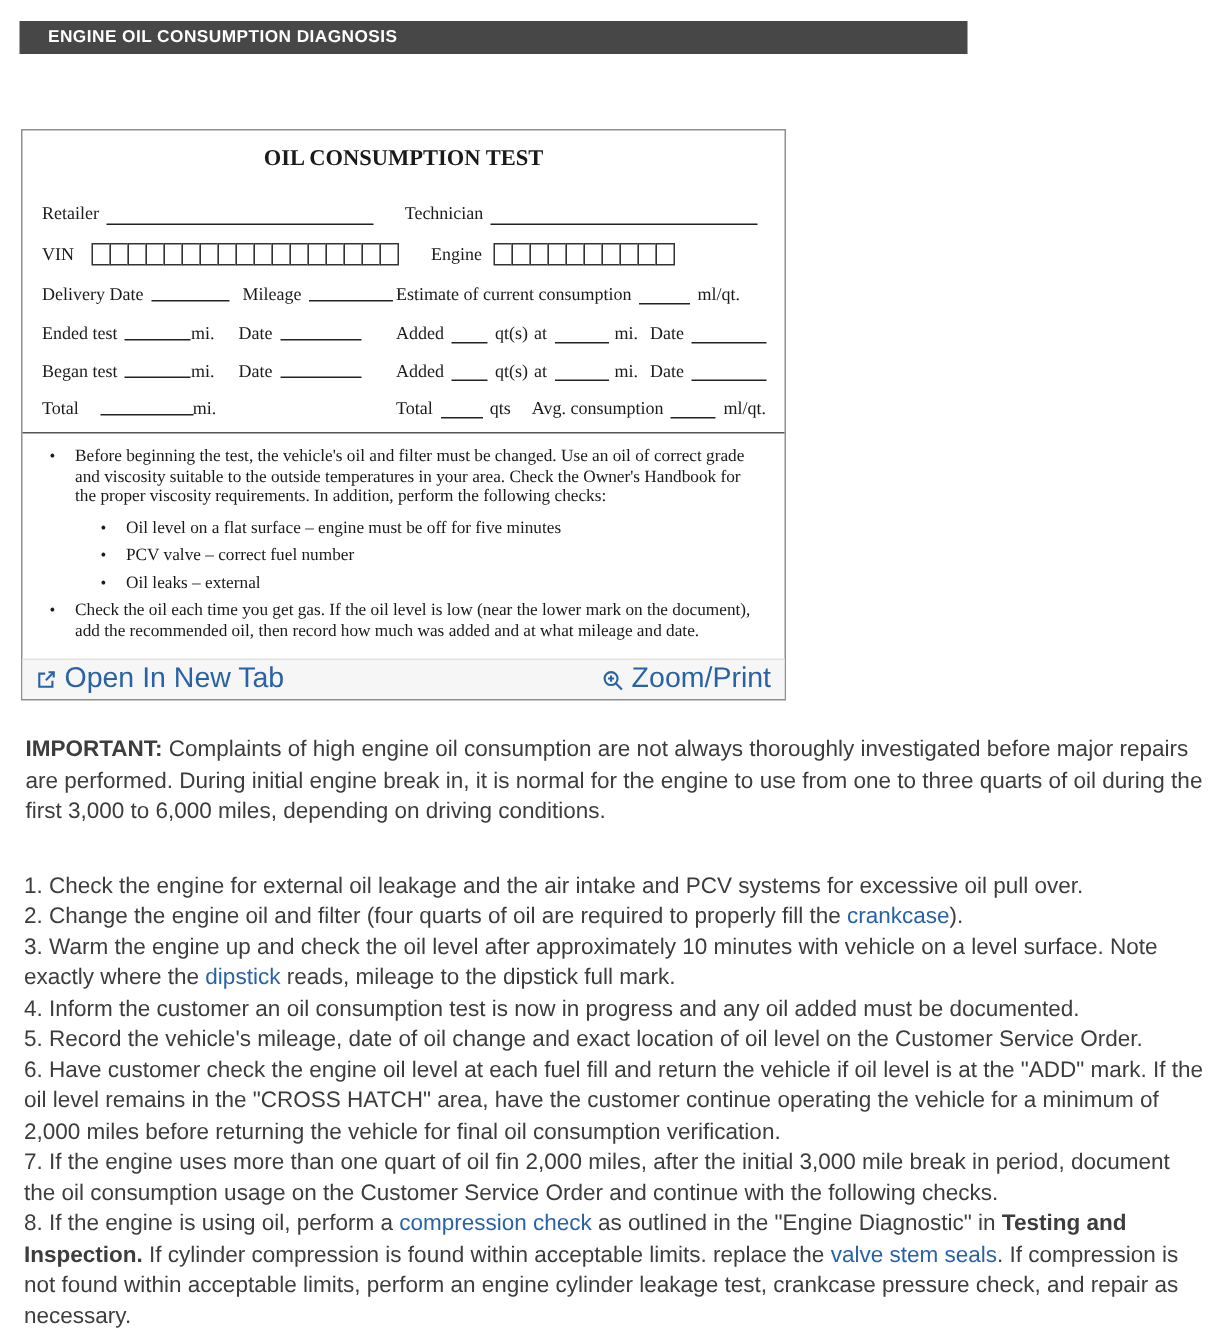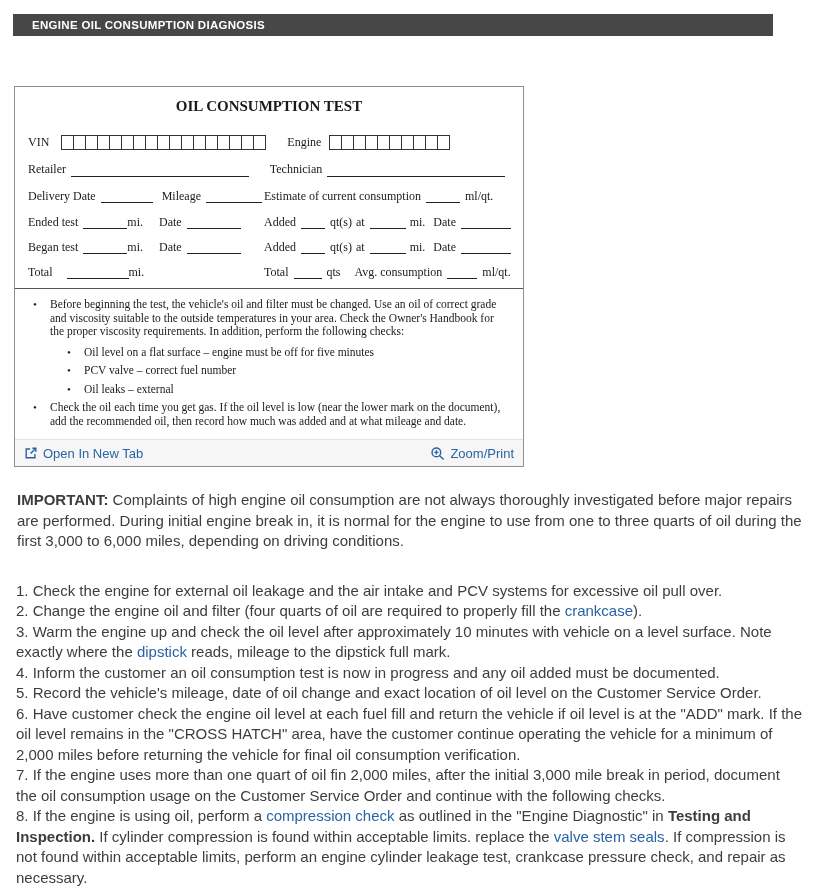--- a/index.html
+++ b/index.html
@@ -5,21 +5,21 @@
   html, body { margin: 0; padding: 0; }
   body {
     width: 817px; height: 886px; position: relative; overflow: hidden;
     background: #ffffff;
     font-family: "Liberation Sans", sans-serif;
     color: var(--text, #3d3d3d);
   }
 
   
   .header-bar {
-    position: absolute; left: 13px; top: 14px; width: 760px; height: 22px;
+    position: absolute; left: 13px; top: 14px; width: 632px; height: 22px;
     background: var(--header-bg, #474747);
     color: #ffffff; box-sizing: border-box;
     font-size: 11.5px; font-weight: bold; letter-spacing: .3px;
     line-height: 22px; padding-left: 19px;
   }
 
   
   .form-card {
     position: absolute; left: 14px; top: 86px; width: 510px;
     border: 1px solid #8f8f8f; background: #fff; box-sizing: border-box;
@@ -42,40 +42,40 @@
     height: 11px; margin: 0 5px; flex: none;
   }
   .blank.tight { margin-right: 0; }
   .blank.grow { flex: 1; }
   .w24{width:24px}.w28{width:28px}.w30{width:30px}.w34{width:34px}
   .w36{width:36px}.w44{width:44px}.w50{width:50px}.w52{width:52px}
   .w54{width:54px}.w56{width:56px}.w62{width:62px}
   .ml4{margin-left:4px}.ml8{margin-left:8px}.ml12{margin-left:12px}
   .ml14{margin-left:14px}.ml16{margin-left:16px}
   .half-gap { margin-left: 16px; }
-  .cols .col-l { width: 236px; flex: none; display: flex; align-items: center; }
+  .cols .col-l { width: 236px; flex: none; display: flex; align-items: flex-start; }
   .cols .col-r { flex: 1; display: flex; align-items: center; }
   .boxes { display: inline-flex; align-items: flex-end; }
   .cbox {
     width: 11px; height: 13px; border: 1px solid #333;
     display: inline-block; margin-right: -1px; background: #fff;
   }
   .form-divider { border-top: 1px solid #555; margin: 8px -13px 9px -13px; height: 0; }
   .bullet { display: flex; font-size: 11.5px; line-height: 13.5px; margin-bottom: 7px; padding-left: 5px; }
   .bullet .bdot { flex: 0 0 17px; font-size: 11px; }
   .bullet .btext { flex: 1; }
   .bullet.sub { padding-left: 39px; margin-bottom: 5px; }
   .card-footer {
     display: flex; justify-content: space-between; align-items: center;
     height: 26px; padding: 0 9px; background: #f6f6f6; border-top: 1px solid #e3e3e3;
     font-family: "Liberation Sans", sans-serif;
   }
   .tool-link {
     display: inline-flex; align-items: center; gap: 5px;
-    color: var(--link, #2a63a5); text-decoration: none; font-size: 13px;
+    color: var(--link, #2a63a5); text-decoration: none; font-size: 19px;
     cursor: pointer;
   }
   .tool-link svg { display: block; }
 
   
   .content {
     position: absolute; left: 13px; top: 490px; width: 791px;
     font-size: 15px; line-height: 20.5px; color: var(--text, #3d3d3d);
   }
   .important { margin: 0 0 29px 0; padding-left: 4px; }
@@ -87,60 +87,60 @@
 
 <div class="header-bar">
   <span>ENGINE OIL CONSUMPTION DIAGNOSIS</span>
 </div>
 
 <div class="form-card">
   <div class="form-body">
     <div class="form-title">OIL CONSUMPTION TEST</div>
 
     <div class="frow mb12">
-      <span class="lbl">VIN</span>
-      <span class="boxes ml12">
-          <span class="cbox"></span>
-          <span class="cbox"></span>
-          <span class="cbox"></span>
-          <span class="cbox"></span>
-          <span class="cbox"></span>
-          <span class="cbox"></span>
-          <span class="cbox"></span>
-          <span class="cbox"></span>
-          <span class="cbox"></span>
-          <span class="cbox"></span>
-          <span class="cbox"></span>
-          <span class="cbox"></span>
-          <span class="cbox"></span>
-          <span class="cbox"></span>
-          <span class="cbox"></span>
-          <span class="cbox"></span>
-          <span class="cbox"></span>
-        </span>
-      <span class="lbl" style="margin-left:22px">Engine</span>
-      <span class="boxes ml8">
-          <span class="cbox"></span>
-          <span class="cbox"></span>
-          <span class="cbox"></span>
-          <span class="cbox"></span>
-          <span class="cbox"></span>
-          <span class="cbox"></span>
-          <span class="cbox"></span>
-          <span class="cbox"></span>
-          <span class="cbox"></span>
-          <span class="cbox"></span>
-        </span>
-    </div>
-
-    <div class="frow mb12">
       <span class="lbl">Retailer</span>
       <span class="blank grow"></span>
       <span class="lbl half-gap">Technician</span>
       <span class="blank grow"></span>
+    </div>
+
+    <div class="frow mb12">
+      <span class="lbl">VIN</span>
+      <span class="boxes ml12">
+          <span class="cbox"></span>
+          <span class="cbox"></span>
+          <span class="cbox"></span>
+          <span class="cbox"></span>
+          <span class="cbox"></span>
+          <span class="cbox"></span>
+          <span class="cbox"></span>
+          <span class="cbox"></span>
+          <span class="cbox"></span>
+          <span class="cbox"></span>
+          <span class="cbox"></span>
+          <span class="cbox"></span>
+          <span class="cbox"></span>
+          <span class="cbox"></span>
+          <span class="cbox"></span>
+          <span class="cbox"></span>
+          <span class="cbox"></span>
+        </span>
+      <span class="lbl" style="margin-left:22px">Engine</span>
+      <span class="boxes ml8">
+          <span class="cbox"></span>
+          <span class="cbox"></span>
+          <span class="cbox"></span>
+          <span class="cbox"></span>
+          <span class="cbox"></span>
+          <span class="cbox"></span>
+          <span class="cbox"></span>
+          <span class="cbox"></span>
+          <span class="cbox"></span>
+          <span class="cbox"></span>
+        </span>
     </div>
 
     <div class="frow cols mb11">
       <div class="col-l">
         <span class="lbl">Delivery Date</span>
         <span class="blank w52"></span>
         <span class="lbl ml4">Mileage</span>
         <span class="blank w56"></span>
       </div>
       <div class="col-r">

